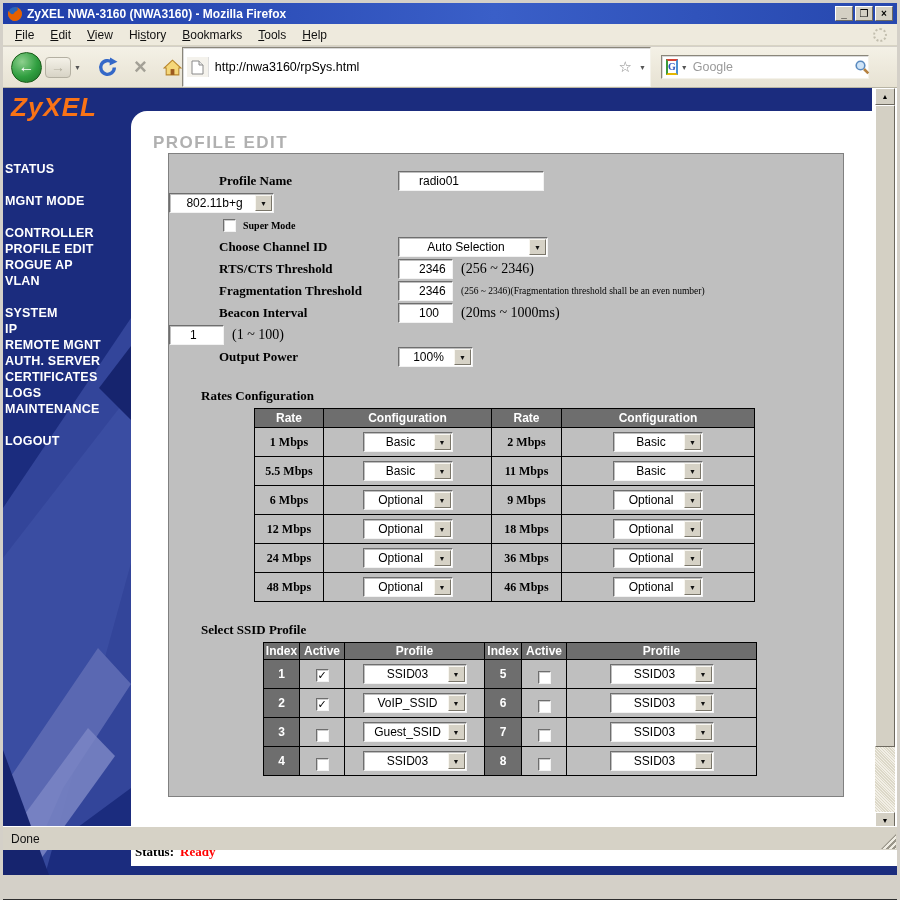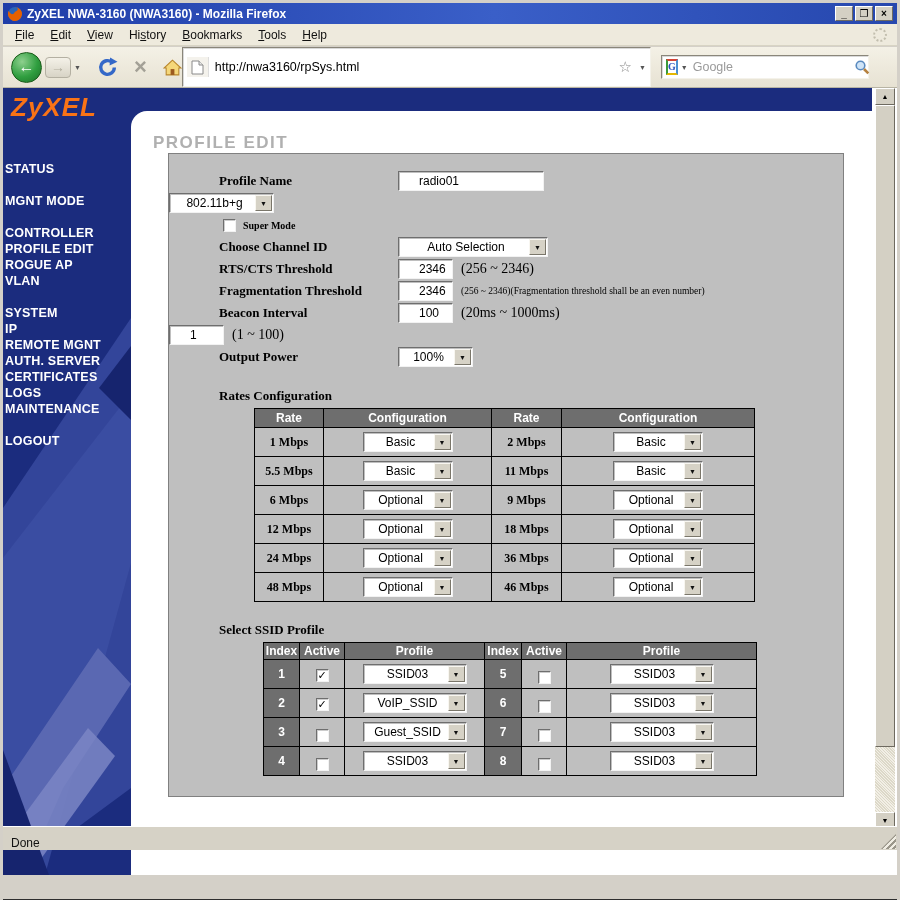--- a/index.html
+++ b/index.html
@@ -82,21 +82,21 @@
   .sunk{border:1px solid;border-color:#6e6e6e #f2f2f2 #f2f2f2 #6e6e6e;box-shadow:inset 1px 1px 0 rgba(0,0,0,.25)}
   .tin{height:20px;background:#fff;font-size:12px;padding-left:20px;outline:none;font-family:"Liberation Sans",sans-serif}
   .sel{display:inline-flex;align-items:center;height:20px;background:#fff;font-size:12px;color:#000}
   .sel-text{flex:1;padding-left:4px;white-space:nowrap;text-align:center}
   .sel-btn{width:17px;height:16px;margin-right:1px;background:#d6d2c6;border:1px solid;border-color:#f8f6f0 #7a766a #7a766a #f8f6f0;
            display:flex;align-items:center;justify-content:center;font-size:7px;color:#111;flex:none}
   .cb{width:13px;height:13px;background:#fff;border:1px solid;border-color:#6e6e6e #f2f2f2 #f2f2f2 #6e6e6e;
       box-shadow:inset 1px 1px 0 rgba(0,0,0,.2);display:inline-flex;align-items:center;justify-content:center;
       font-size:11px;font-weight:bold;color:#000;line-height:11px}
 
-  .section-title{margin:20px 0 4px 50px;font-weight:bold;font-size:13px;height:16px}
+  .section-title{margin:20px 0 4px 32px;font-weight:bold;font-size:13px;height:16px}
 
   table.gridtbl{border-collapse:collapse}
   .gridtbl th,.gridtbl td{border:1px solid #000}
   .gridtbl th{background:#6e6e6e;color:#fff;font-size:12px;font-weight:bold;height:19px}
   .rates{margin-left:85px}
   .ssidtbl{margin-left:94px}
   .ratecell{font-family:"Liberation Serif","DejaVu Serif",serif;font-weight:bold;font-size:12px;text-align:center;height:29px}
   .selcell{text-align:center;height:29px}
   .idxcell{background:#6e6e6e;color:#fff;font-weight:bold;font-size:12px;text-align:center;height:29px}
   .ckcell{text-align:center;height:29px}
@@ -114,21 +114,21 @@
 
   
   .bottom-frame{position:absolute;left:128px;top:741px;right:0;height:46px;background:#fff}
   .bf-bar{height:9px;background:#1b2c7e}
   .bf-white{height:28px;background:#fff;display:flex;align-items:center;padding-left:4px;
             font-family:"Liberation Serif","DejaVu Serif",serif;font-weight:bold;font-size:13px}
   .status-ready{margin-left:6px}
 
   
   .statusbar{position:absolute;left:0;top:823px;width:894px;height:24px;background:#d6d2c6;
-             border-top:1px solid #fff;display:flex;align-items:flex-end;font-size:12px;color:#111;padding-left:8px}
+             border-top:1px solid #fff;display:flex;align-items:center;font-size:12px;color:#111;padding-left:8px}
   .grip{position:absolute;right:1px;bottom:1px;width:15px;height:15px;
         background:repeating-linear-gradient(135deg,#efece2 0 2px,#9a968a 2px 4px);
         clip-path:polygon(100% 0,100% 100%,0 100%)}
   .bottom-edge{position:absolute;left:-3px;top:896px;width:900px;height:4px;background:#2e2e2e}
 </style>
 </head>
 <body>
 
 <div class="window">
 
@@ -516,20 +516,24 @@
     </div>
 
     <div class="scrollbar">
       <div class="sb-btn sb-up">▲</div>
       <div class="sb-thumb"></div>
       <div class="sb-btn sb-down">▼</div>
     </div>
 
     <div class="bottom-frame">
       <div class="bf-bar"></div>
+      <div class="bf-white">
+        <span>Status:</span>
+        <span class="status-ready" style="color:#f00">Ready</span>
+      </div>
       <div class="bf-bar"></div>
     </div>
 
   </div>
 
   <div class="statusbar">
     <span>Done</span>
     <span class="grip"></span>
   </div>
   <div class="bottom-edge"></div>

